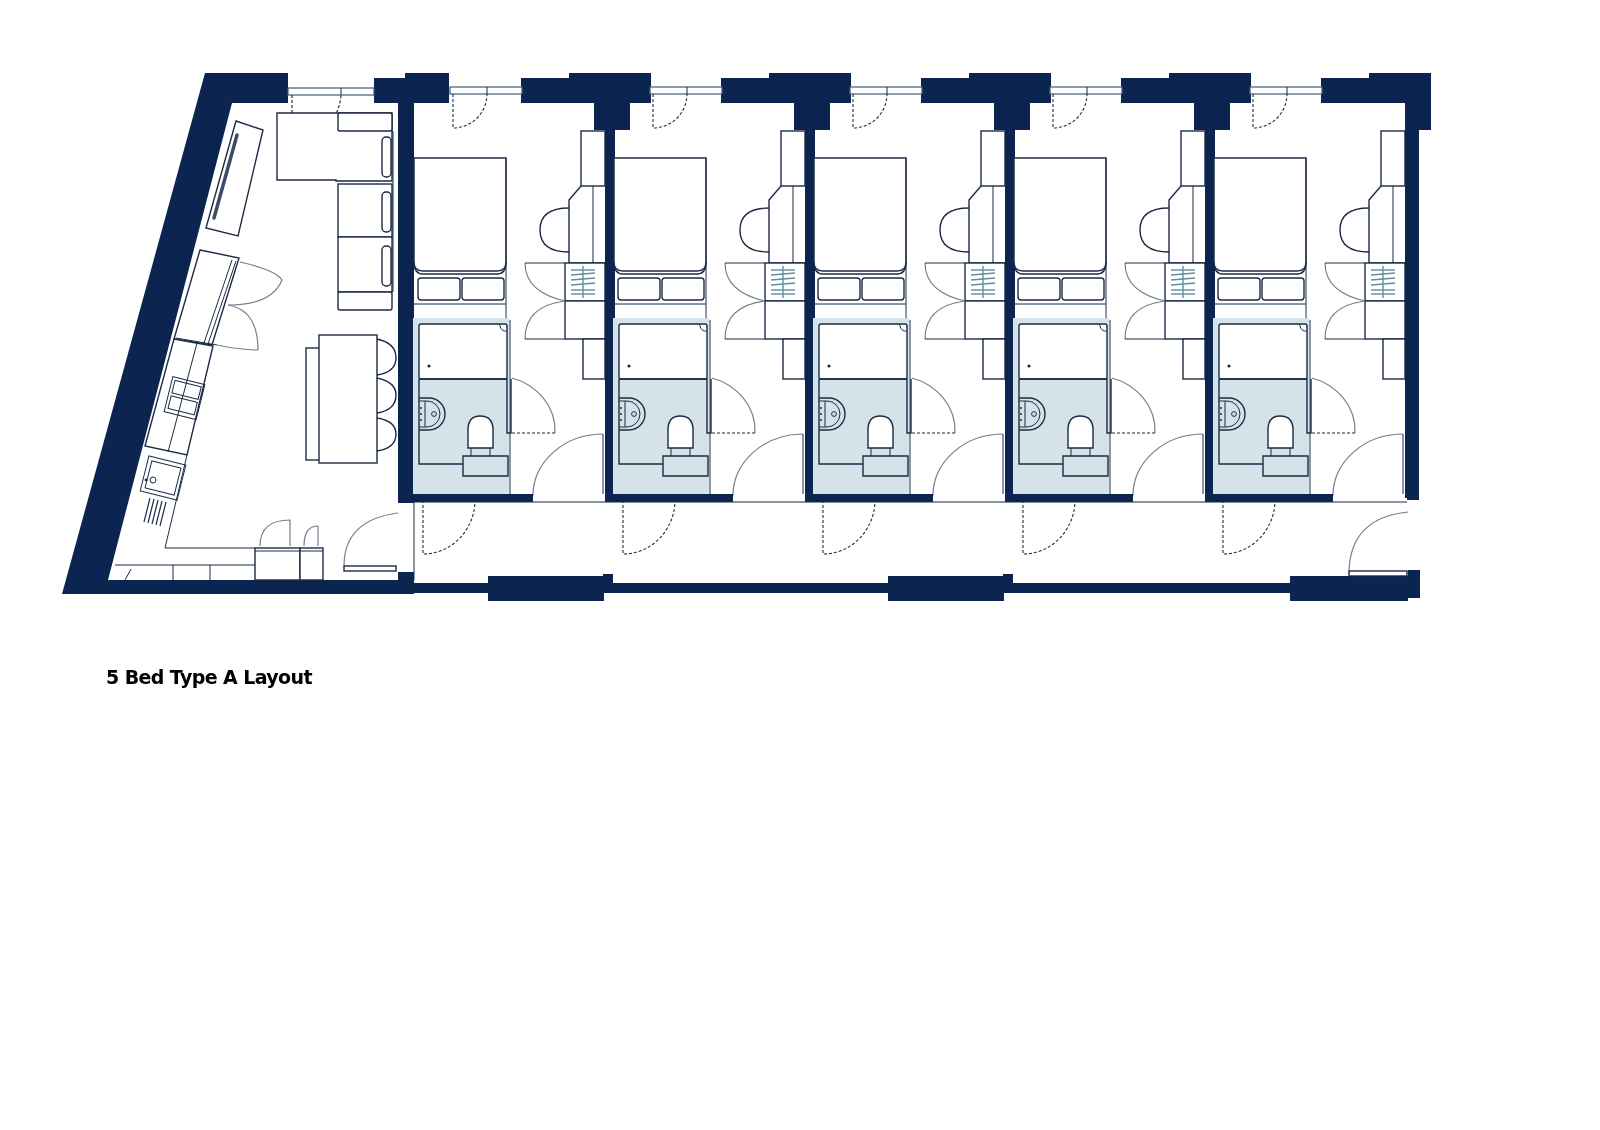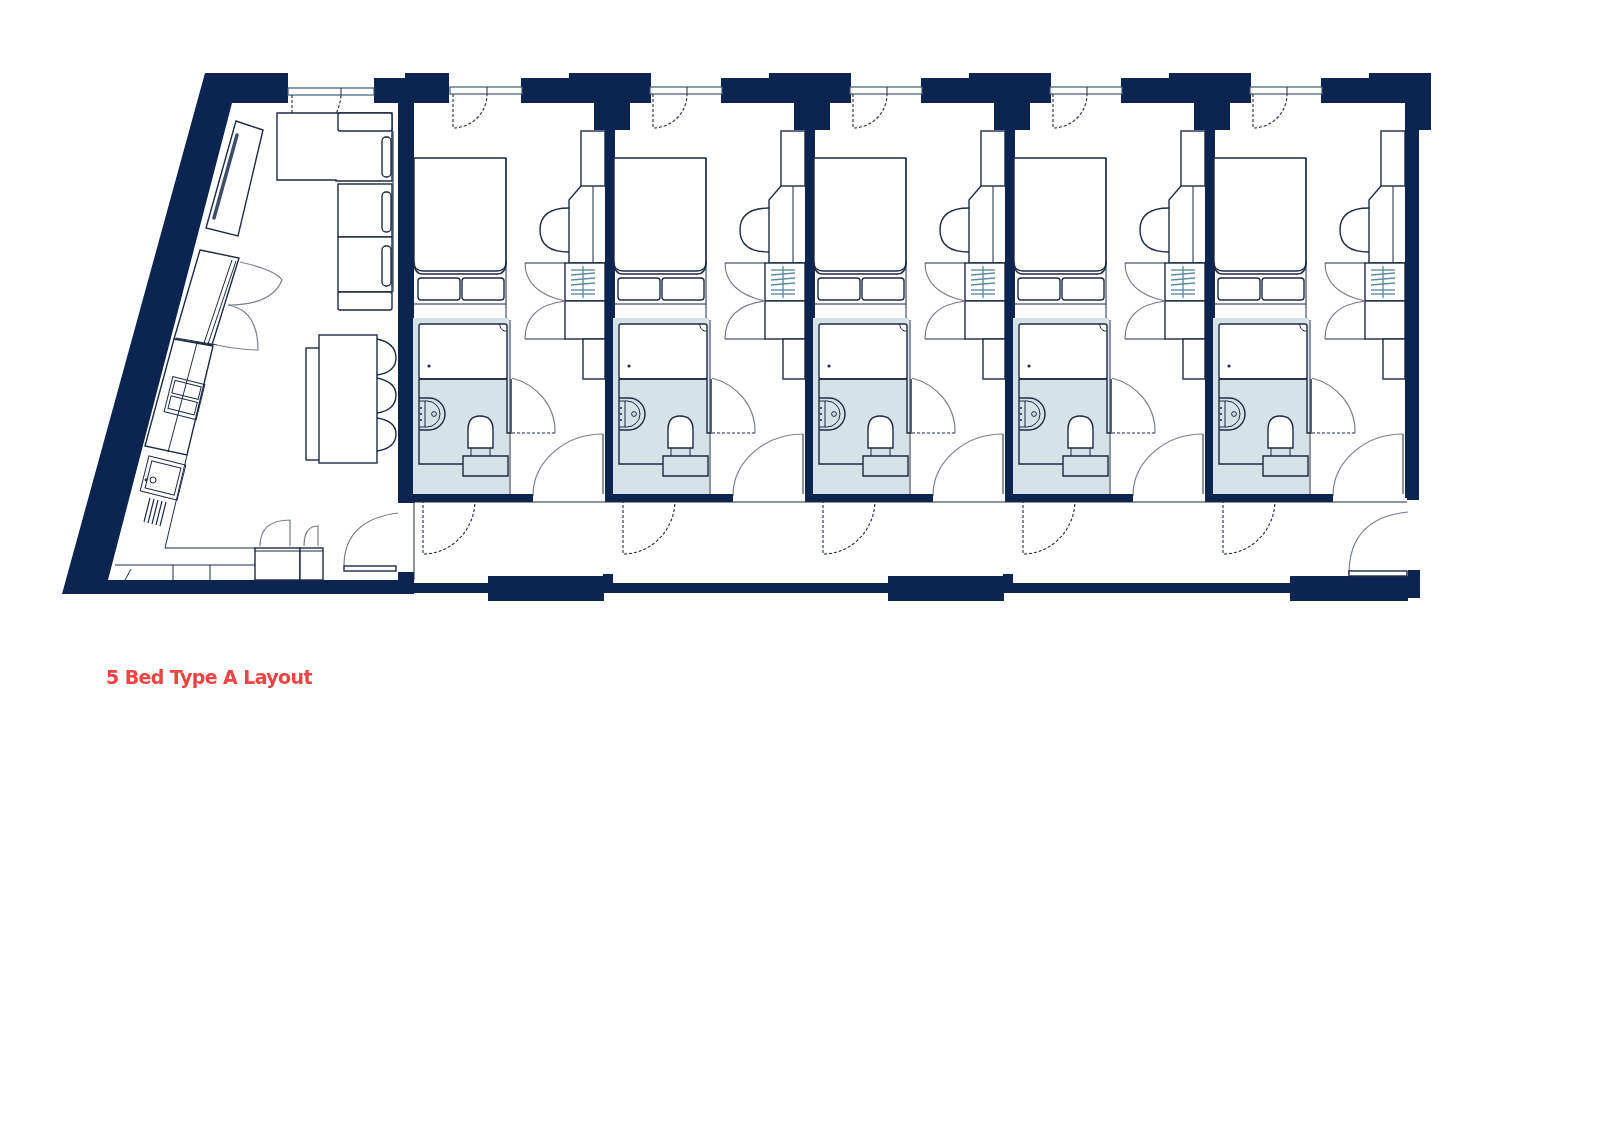--- a/index.html
+++ b/index.html
@@ -1,21 +1,21 @@
 <!DOCTYPE html>
 <html><head>
 <meta charset="utf-8">
 <style>
   html, body { margin: 0; padding: 0; background: #ffffff; }
   body { width: 1600px; height: 1130px; position: relative; overflow: hidden; font-family: "Liberation Sans", sans-serif; }
   #plan { position: absolute; left: 0; top: 0; width: 1600px; height: 640px; }
   .caption {
     position: absolute; left: 106px; top: 666px;
     font-family: "DejaVu Sans", sans-serif; font-size: 19px; font-weight: bold;
-    letter-spacing: -0.6px; color: #ef4444;
+    letter-spacing: -0.6px; color: #000000;
   }
   .wall { fill: #0b2550; }
   .ln { fill: none; stroke: #1d2b44; stroke-width: 1.4; }
   .lnt { fill: none; stroke: #1d2b44; stroke-width: 1; }
   .dash { fill: none; stroke: #1d2b44; stroke-width: 1.1; stroke-dasharray: 3 2; }
   .arc { fill: none; stroke: #777f8c; stroke-width: 1.2; }
   .bath { fill: #d5e2e8; }
   .furn { fill: #ffffff; stroke: #1d2b44; stroke-width: 1.4; }
   .rad { stroke: #5d8ea3; stroke-width: 1.4; }
   .win { fill: #ffffff; stroke: #3e5a78; stroke-width: 1.2; }

